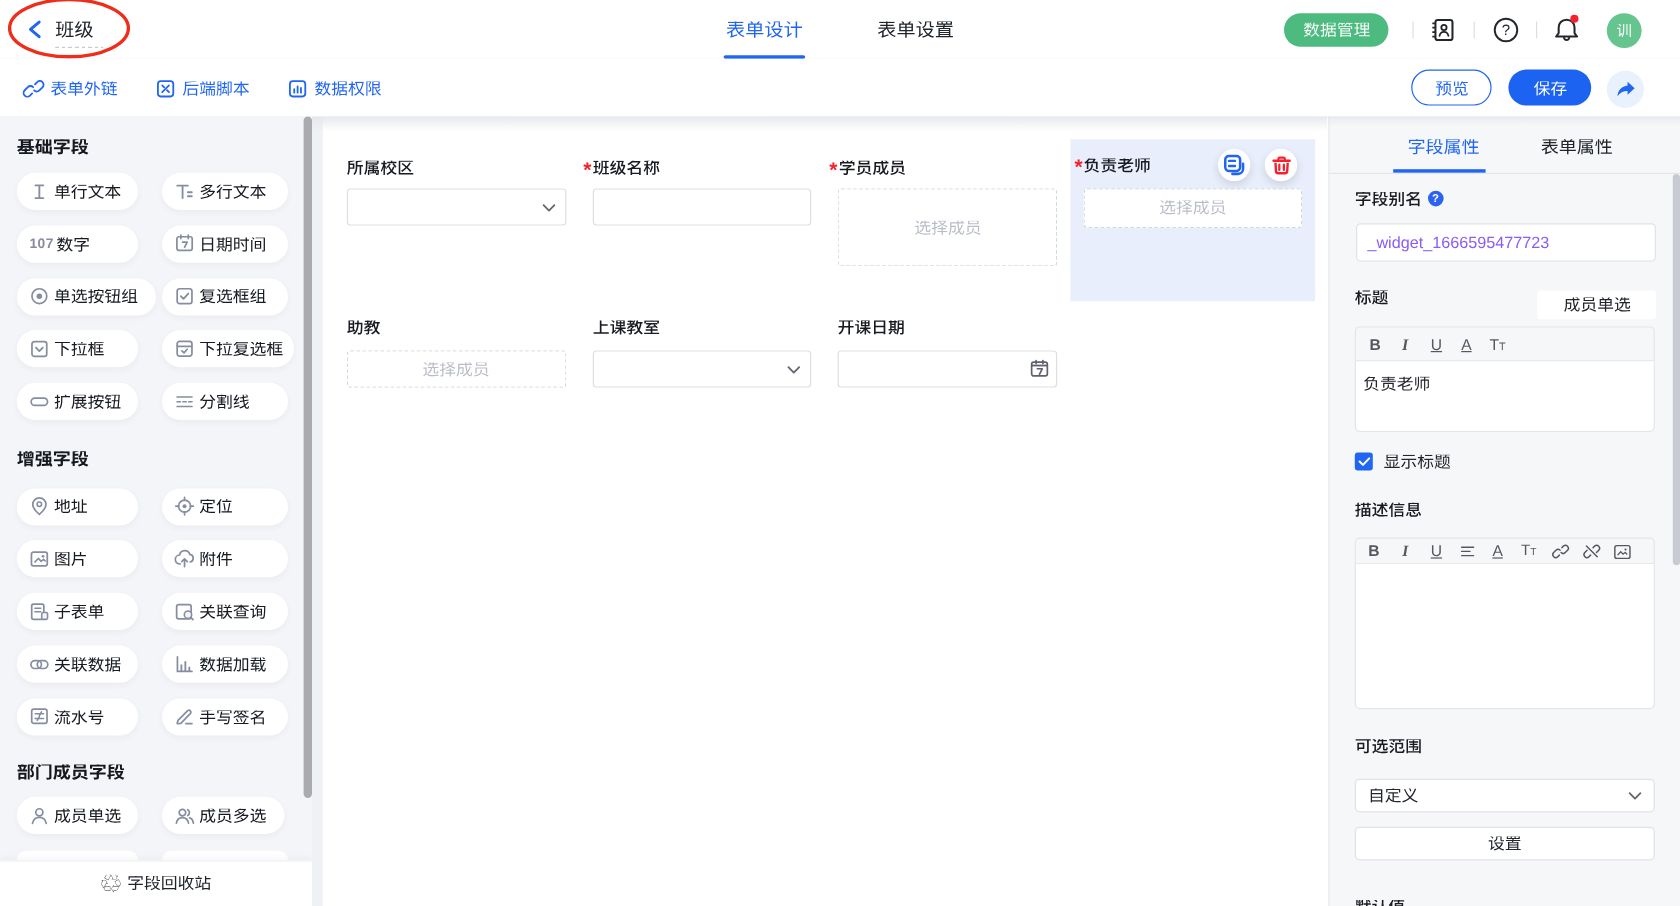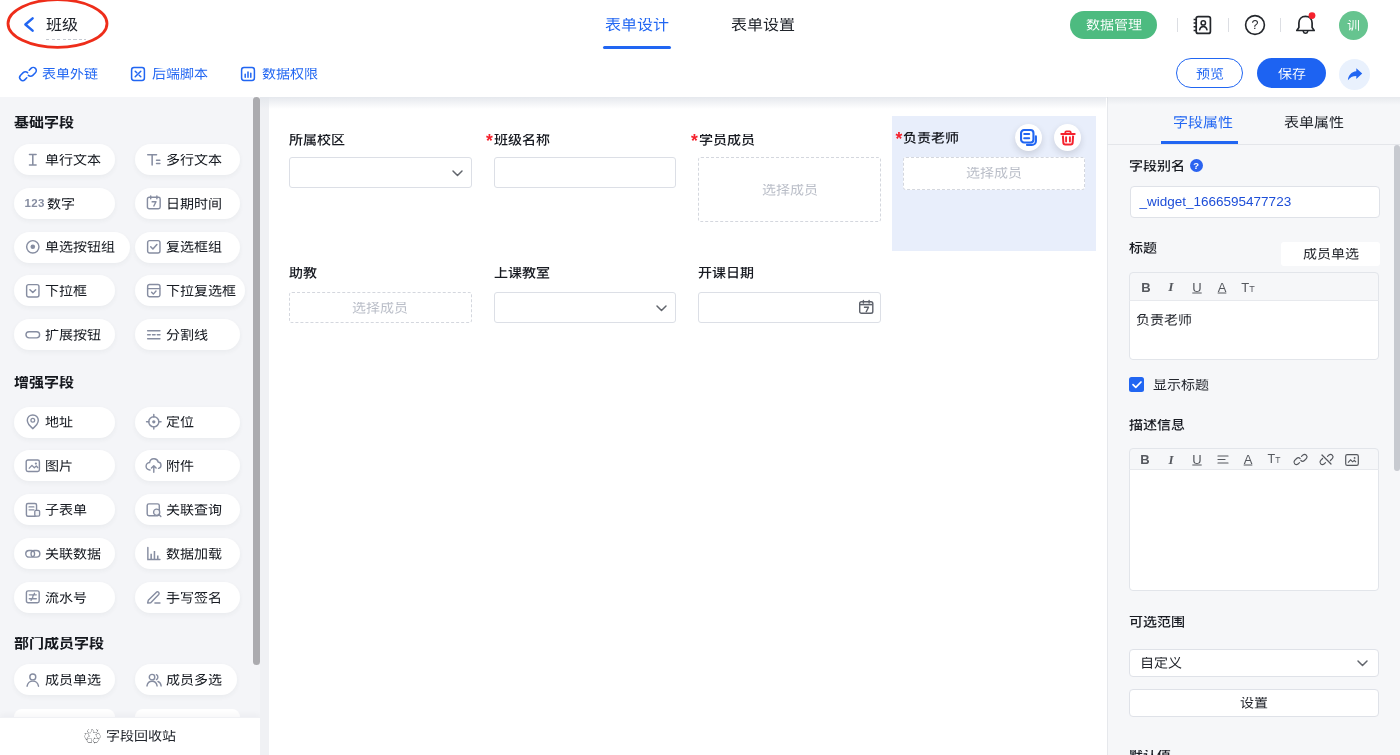--- a/index.html
+++ b/index.html
@@ -297,21 +297,21 @@
   </svg>
 <div style="position:absolute;left:166.0px;top:153.8px;line-height:0">
     <svg width="56.0" height="14" viewBox="0 0 56.0 14" fill="#171b22" xmlns="http://www.w3.org/2000/svg">
       <use href="#g1e" transform="translate(0.0 10.6) scale(0.01400)"></use>
       <use href="#g1c" transform="translate(14.0 10.6) scale(0.01400)"></use>
       <use href="#g1d" transform="translate(28.0 10.6) scale(0.01400)"></use>
       <use href="#g11" transform="translate(42.0 10.6) scale(0.01400)"></use>
     </svg>
   </div>
 <div style="position:absolute;left:14.0px;top:187.8px;width:101.0px;height:31.0px;background:#fff;border-radius:15.5px;box-shadow:0 2px 5px rgba(45,50,60,0.05)"></div>
-<div style="position:absolute;left:24.5px;transform:translate(0,-50%);top:203.8px;font-family:'Liberation Sans',sans-serif;font-size:11.5px;font-weight:700;color:#868da1;line-height:1;white-space:nowrap;letter-spacing:0.4px">123</div>
+<div style="position:absolute;left:24.5px;transform:translate(0,-50%);top:203.8px;font-family:'Liberation Sans',sans-serif;font-size:11.5px;font-weight:700;color:#868da1;line-height:1;white-space:nowrap;letter-spacing:0.4px">107</div>
 <div style="position:absolute;left:47.0px;top:197.6px;line-height:0">
     <svg width="28.0" height="14" viewBox="0 0 28.0 14" fill="#171b22" xmlns="http://www.w3.org/2000/svg">
       <use href="#g7" transform="translate(0.0 10.6) scale(0.01400)"></use>
       <use href="#g1f" transform="translate(14.0 10.6) scale(0.01400)"></use>
     </svg>
   </div>
 <div style="position:absolute;left:135.0px;top:187.8px;width:105.0px;height:31.0px;background:#fff;border-radius:15.5px;box-shadow:0 2px 5px rgba(45,50,60,0.05)"></div>
 <svg style="position:absolute;left:145.0px;top:194.4px;overflow:visible" width="17.6" height="17.6" viewBox="0 0 16 16" xmlns="http://www.w3.org/2000/svg">
     <rect x="2.2" y="3" width="11.6" height="10.4" rx="1.6" fill="none" stroke="#868da1" stroke-width="1.3"></rect>
     <path d="M5.2 1.8 v2.6 M10.8 1.8 v2.6" stroke="#868da1" stroke-width="1.3" stroke-linecap="round"></path>
@@ -730,21 +730,21 @@
     <svg width="56.0" height="14" viewBox="0 0 56.0 14" fill="#181b22" xmlns="http://www.w3.org/2000/svg">
       <use href="#g6e" transform="translate(0.0 10.6) scale(0.01400)"></use>
       <use href="#g6f" transform="translate(14.0 10.6) scale(0.01400)"></use>
       <use href="#g70" transform="translate(28.0 10.6) scale(0.01400)"></use>
       <use href="#g5a" transform="translate(42.0 10.6) scale(0.01400)"></use>
     </svg>
   </div>
 <div style="position:absolute;left:1189.5px;top:159.0px;width:13.0px;height:13.0px;background:#2b63f0;border-radius:50%"></div>
 <div style="position:absolute;left:1196.2px;transform:translate(-50%,-50%);top:165.8px;font-family:'Liberation Sans',sans-serif;font-size:9.5px;font-weight:700;color:#fff;line-height:1;white-space:nowrap;">?</div>
 <div style="position:absolute;left:1129.5px;top:186.0px;width:250.0px;height:31.5px;background:#fff;border:1px solid #dfe2e8;border-radius:4px;box-sizing:border-box"></div>
-<div style="position:absolute;left:1139.5px;transform:translate(0,-50%);top:202.3px;font-family:'Liberation Sans',sans-serif;font-size:13.5px;font-weight:400;color:#1d4ed8;line-height:1;white-space:nowrap;">_widget_1666595477723</div>
+<div style="position:absolute;left:1139.5px;transform:translate(0,-50%);top:202.3px;font-family:'Liberation Sans',sans-serif;font-size:13.5px;font-weight:400;color:#8b5cf6;line-height:1;white-space:nowrap;">_widget_1666595477723</div>
 <div style="position:absolute;left:1129.0px;top:241.8px;line-height:0">
     <svg width="28.0" height="14" viewBox="0 0 28.0 14" fill="#181b22" xmlns="http://www.w3.org/2000/svg">
       <use href="#g71" transform="translate(0.0 10.6) scale(0.01400)"></use>
       <use href="#g72" transform="translate(14.0 10.6) scale(0.01400)"></use>
     </svg>
   </div>
 <div style="position:absolute;left:1281.0px;top:241.5px;width:99.0px;height:24.5px;background:#fff;border-radius:3px"></div>
 <div style="position:absolute;left:1302.5px;top:248.1px;line-height:0">
     <svg width="56.0" height="14" viewBox="0 0 56.0 14" fill="#22252b" xmlns="http://www.w3.org/2000/svg">
       <use href="#g4d" transform="translate(0.0 10.6) scale(0.01400)"></use>

